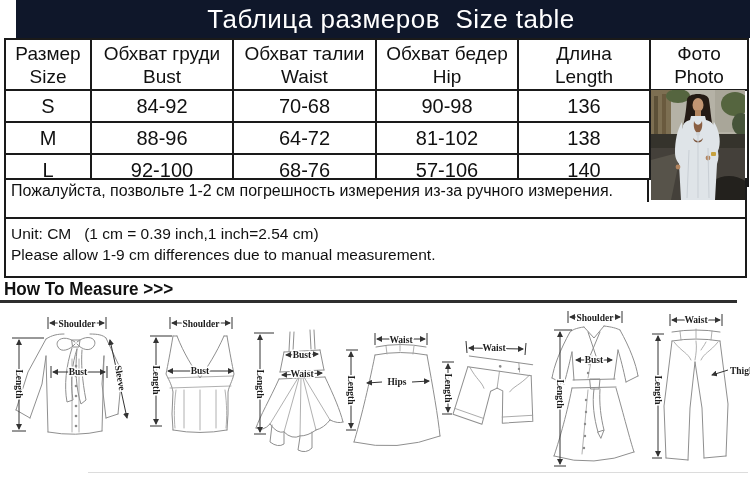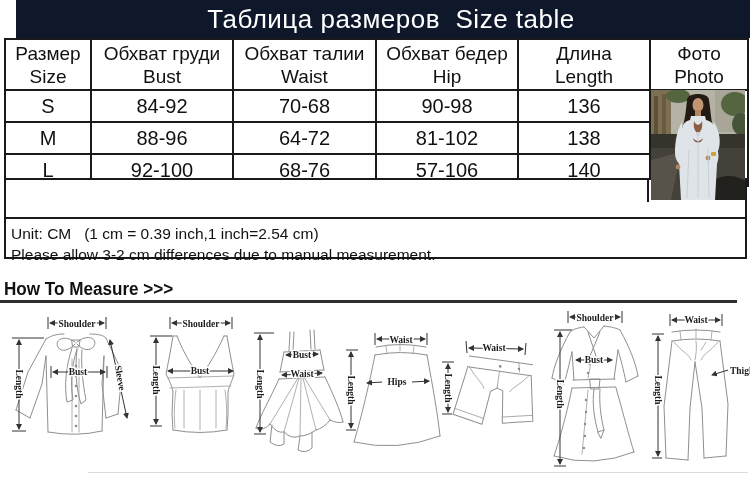--- a/index.html
+++ b/index.html
@@ -16,21 +16,21 @@
   table.size{position:absolute;left:4px;top:38px;width:743px;height:139px;
     border-collapse:collapse;table-layout:fixed;}
   table.size th,table.size td{border:2px solid #1a1a1a;text-align:center;vertical-align:middle;
     padding:0;overflow:hidden;}
   table.size th{font-weight:normal;font-size:19px;line-height:23px;height:49px;}
   table.size td{font-size:20px;height:30px;}
   td.photo-cell{border-top:2px solid #1a1a1a;}
   
   .notes{position:absolute;left:4px;width:743px;border:2px solid #1a1a1a;box-sizing:border-box;background:#fff;}
   .notes-ru{top:178px;height:41px;font-size:16px;line-height:18px;padding:2px 0 0 5px;}
-  .notes-en{top:217px;height:42px;font-size:15.5px;line-height:21px;padding:4px 0 0 5px;}
+  .notes-en{top:217px;height:61px;font-size:15.5px;line-height:21px;padding:4px 0 0 5px;}
   .notes div{white-space:pre;}
   
   .photo{position:absolute;left:651px;top:90px;width:94px;height:110px;z-index:5;}
   .colsep{position:absolute;left:647px;top:178px;width:2px;height:24px;background:#1a1a1a;}
   
   .htm-head{position:absolute;left:4px;top:279px;font-size:18px;font-weight:bold;color:#111;
     transform:scaleX(.95);transform-origin:left;letter-spacing:0;}
   .htm-rule{position:absolute;left:0;top:300px;width:737px;height:3px;background:#2e2e2e;}
   .bottom-line{position:absolute;left:88px;top:472px;width:660px;height:1px;background:#dcdcdc;}
   
@@ -106,24 +106,25 @@
       <td>L</td>
       <td>92-100</td>
       <td>68-76</td>
       <td>57-106</td>
       <td>140</td>
     </tr>
   </tbody>
     </table>
 
   <div class="notes notes-ru">
+    <div>Пожалуйста, позвольте 1-2 см погрешность измерения из-за ручного измерения.</div>
   </div>
   <div class="notes notes-en">
     <div>Unit: CM   (1 cm = 0.39 inch,1 inch=2.54 cm)</div>
-    <div>Please allow 3-2 cm differences due to manual measurement.</div>
+    <div>Please allow 1-9 cm differences due to manual measurement.</div>
   </div>
   <div class="colsep"></div>
 
   <svg class="photo" viewBox="0 0 94 110">
     <rect width="94" height="110" fill="#a8a294"></rect>
     <rect x="0" y="0" width="20" height="52" fill="#7d6f52"></rect>
     <rect x="3" y="6" width="4" height="44" fill="#5d5138"></rect>
     <rect x="11" y="4" width="4" height="46" fill="#6a5a3e"></rect>
     <rect x="20" y="0" width="74" height="46" fill="#b5b2a6"></rect>
     <rect x="64" y="0" width="30" height="42" fill="#a9a699"></rect>

